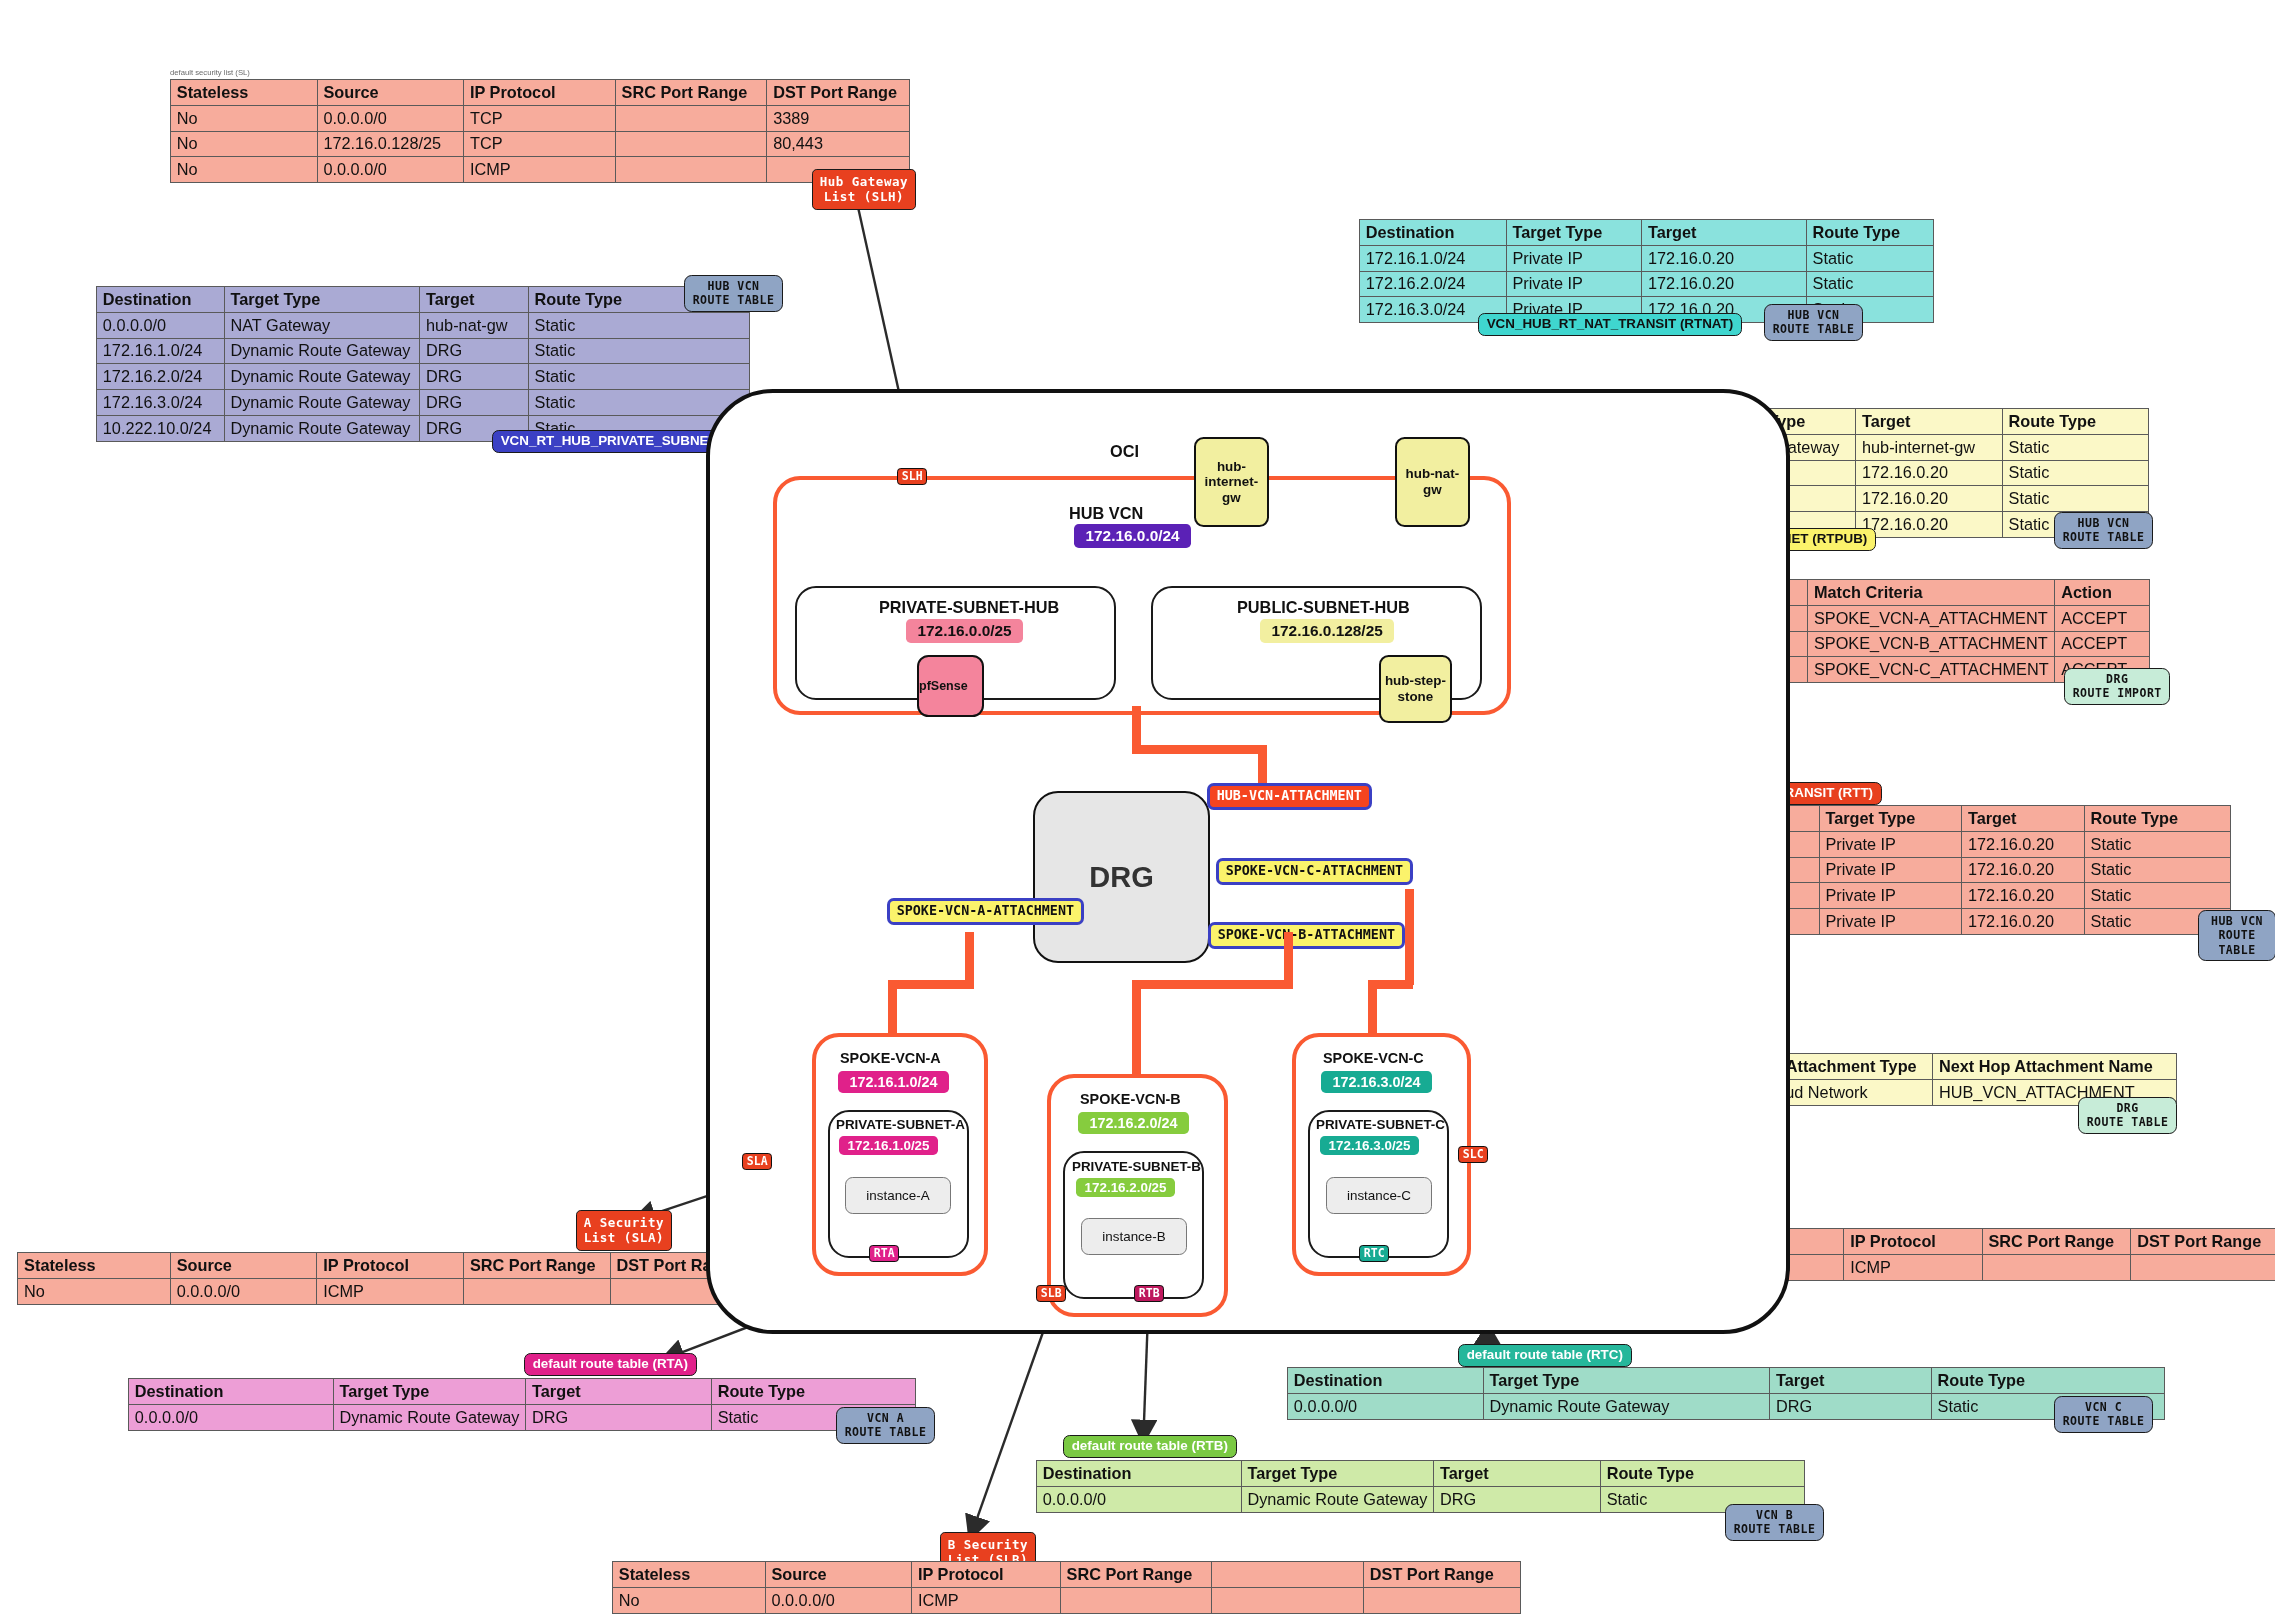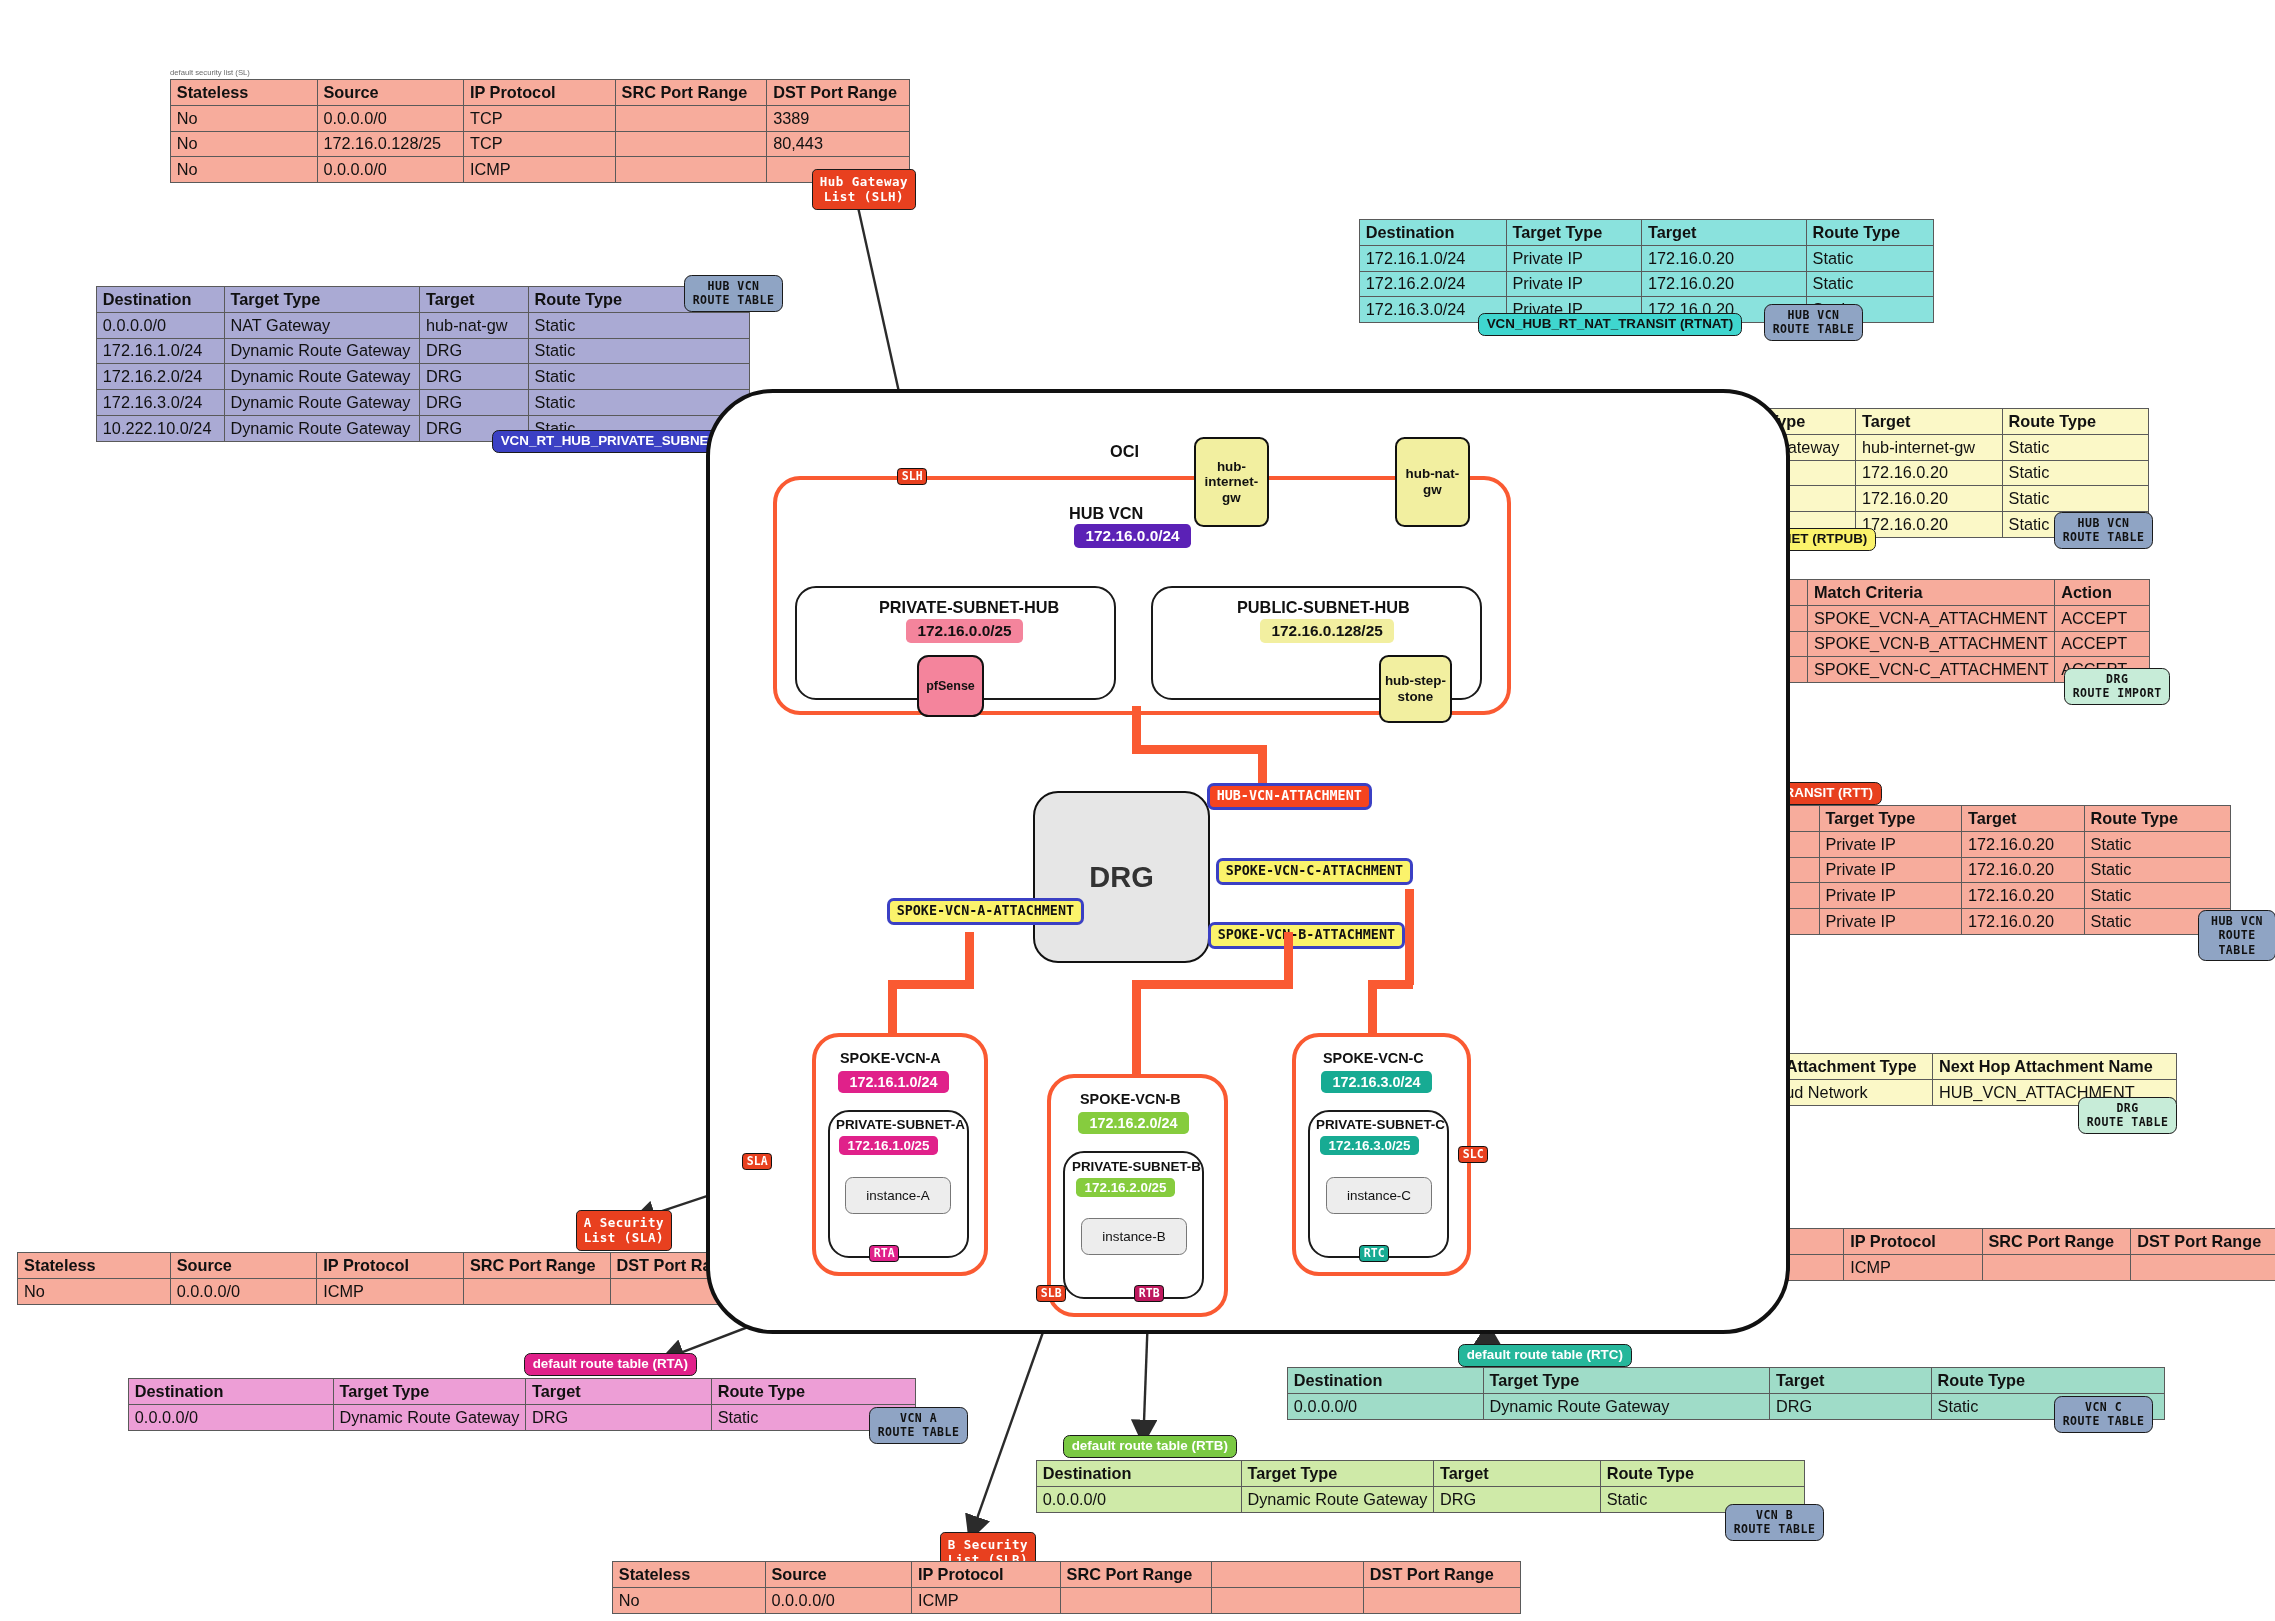--- a/index.html
+++ b/index.html
@@ -50,21 +50,21 @@
   .cidr-pink{background:#f4849c;color:#111;}
   .cidr-lyellow{background:#f2efa0;color:#111;}
   .cidr-magenta{background:#e0218a;color:#fff;}
   .cidr-green{background:#86cc3e;color:#fff;}
   .cidr-teal{background:#17ab93;color:#fff;}
 
   .gw{border:2.9px solid #111;border-radius:9.6px;background:#f2efa0;color:#111;
       font-size:13.4px;font-weight:bold;text-align:center;display:flex;align-items:center;
       justify-content:center;line-height:1.15;padding:1.9px;}
   .node{border:2.9px solid #111;border-radius:11.5px;display:flex;align-items:center;
-        justify-content:center;font-size:12.5px;font-weight:bold;text-align:center;line-height:1.15;}
+        justify-content:flex-start;font-size:12.5px;font-weight:bold;text-align:center;line-height:1.15;}
   .node-pink{background:#f4849c;color:#111;}
   .instance{border:1.9px solid #777;border-radius:7.7px;background:#ededed;color:#111;
         font-size:13.4px;display:flex;align-items:center;justify-content:center;}
   .drg{border:2.9px solid #111;border-radius:25px;background:#e6e6e6;display:flex;
         align-items:center;justify-content:center;font-size:29px;font-weight:bold;color:#333;}
   .attach{border:3.8px solid #3b40c4;border-radius:6.7px;font-family:"DejaVu Sans Mono",monospace;
         font-size:13.4px;font-weight:bold;padding:2.9px 6.7px;white-space:nowrap;line-height:1.1;}
   .attach-red{background:#f5441f;color:#fff;}
   .attach-yellow{background:#fbf36b;color:#111;}
 
@@ -442,21 +442,21 @@
     <tbody>
       <tr>
         <td>0.0.0.0/0</td>
         <td>Dynamic Route Gateway</td>
         <td>DRG</td>
         <td>Static</td>
         </tr>
     </tbody>
   </table>
 </div>
-<div class="abs tagbox tag-slate" style="left:869px;top:1407px;">
+<div class="abs tagbox tag-slate" style="left:836px;top:1407px;">
   <div>VCN  A</div>
   <div>ROUTE  TABLE</div>
 </div>
 
 <div class="abs tagbox tag-redsq" style="left:1590px;top:1194px;font-size:12.5px;padding:3.8px 6.7px;">
   <div>C Security</div>
   <div>List (SLC)</div>
 </div>
 <div class="abs" style="left:1573px;top:1228px;">
   <table class="dt t-salmon">

